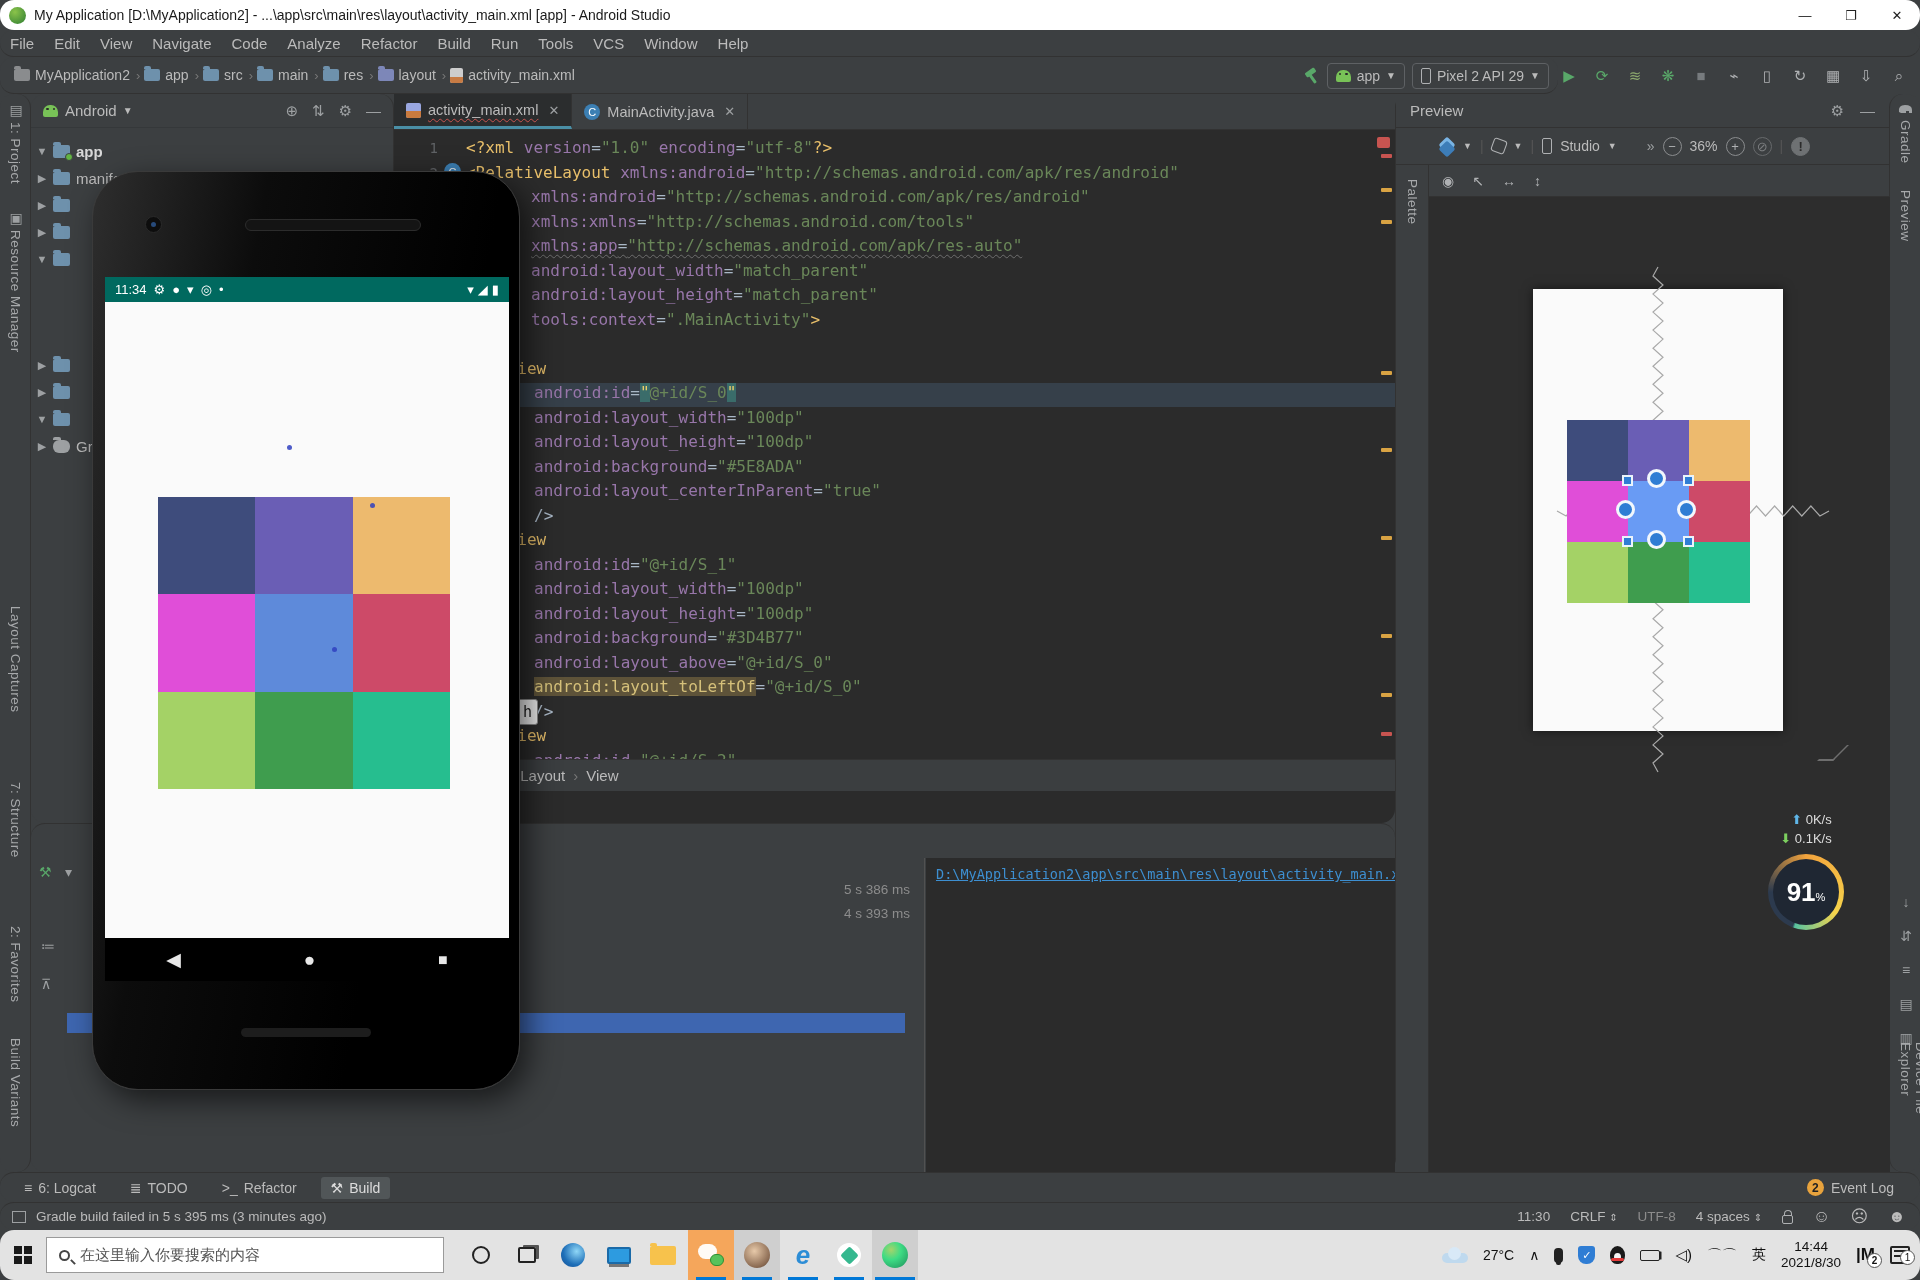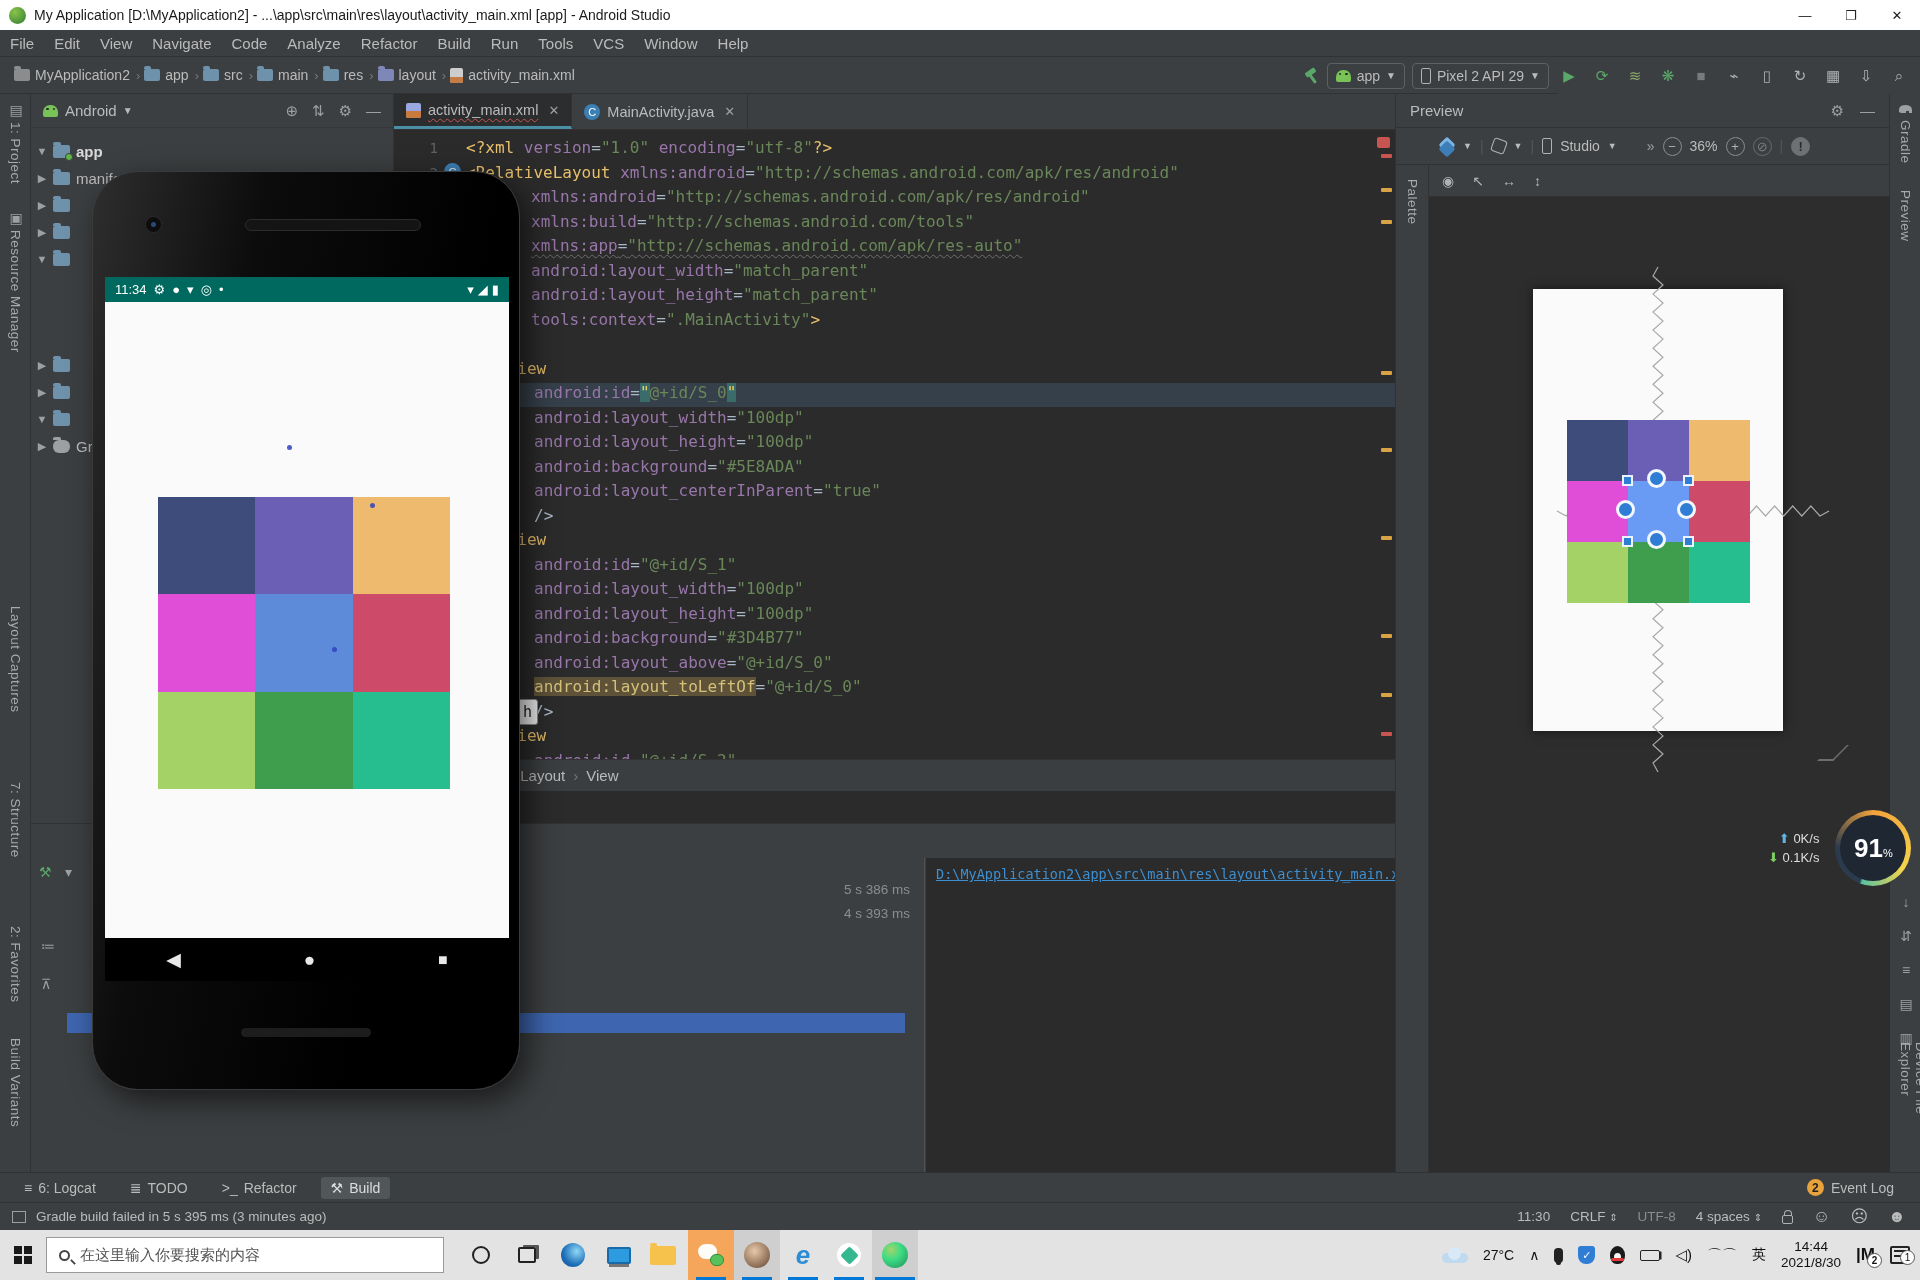--- a/index.html
+++ b/index.html
@@ -1,19 +1,19 @@
 <!DOCTYPE html>
 <html><head>
 <meta charset="utf-8">
 <style>
   html,body{margin:0;padding:0;background:#202020;}
   *{box-sizing:border-box;}
   .app{position:relative;width:1920px;height:1280px;background:#3C3F41;overflow:hidden;
        font-family:"Liberation Sans",sans-serif;color:#BBBBBB;}
-  .abs{position:absolute;}
+  .abs{position:absolute;border-radius:14px;}
   
   .titlebar{left:0;top:0;width:1920px;height:30px;background:#FFFFFF;color:#1a1a1a;
             display:flex;align-items:center;font-size:14px;}
   .as-logo{width:17px;height:17px;border-radius:50%;margin:0 8px 0 9px;
            background:radial-gradient(circle at 35% 30%,#8BC34A,#2E7D32);}
   .winbtns{margin-left:auto;display:flex;}
   .winbtn{width:46px;height:30px;display:flex;align-items:center;justify-content:center;color:#222;font-size:13px;}
   .menubar{left:0;top:30px;width:1920px;height:27px;background:#3C3F41;display:flex;align-items:center;
            font-size:15px;border-bottom:1px solid #323232;}
   .menu-item{padding:0 10px;}
@@ -143,21 +143,21 @@
   .pappbar{height:54px;background:#00917F;color:#FFF;display:flex;align-items:center;font-size:21px;font-weight:bold;
            padding-left:18px;letter-spacing:.5px;}
   .pnav{position:absolute;left:0;bottom:0;width:100%;height:43px;background:#000;display:flex;align-items:center;justify-content:space-around;color:#E8E8E8;}
   .gcell{position:absolute;width:97.33px;height:97.33px;}
   .dot{position:absolute;width:5px;height:5px;border-radius:50%;background:#2F3FBF;opacity:.85;}
   .cam{position:absolute;left:52px;top:44px;width:17px;height:17px;border-radius:50%;background:#0d0d0d;border:1px solid #2a2a2a;}
   .cam::after{content:"";position:absolute;left:5px;top:5px;width:5px;height:5px;border-radius:50%;background:#274a7a;}
   .spk{position:absolute;left:152px;top:47px;width:176px;height:12px;border-radius:6px;background:#141414;border:1px solid #2c2c2c;}
   .spk2{position:absolute;left:0px;right:0;margin:auto;width:130px;height:9px;border-radius:5px;background:#1d1d1d;}
   
-  .netmon{left:1768px;top:810px;z-index:60;display:flex;align-items:center;gap:16px;}
+  .netmon{left:1768px;top:810px;z-index:60;display:flex;align-items:center;gap:6px;flex-direction:column;}
   .speeds{font-size:13px;line-height:19px;text-align:right;color:#DDD;}
   .ring{width:76px;height:76px;border-radius:50%;padding:5px;
         background:conic-gradient(#F2A33C,#F6D44C 35%,#57C2A0 55%,#2C3A4E 56%,#2C3A4E 75%,#F2A33C);}
   .ring .inner{width:66px;height:66px;border-radius:50%;background:#1F2733;display:flex;align-items:center;justify-content:center;color:#FFF;font-size:26px;font-weight:bold;}
   .ring .pct{font-size:11px;font-weight:normal;margin-top:10px;}
 </style>
 </head>
 <body>
 
 <div class="app">
@@ -353,21 +353,21 @@
         <span class="tab">
           <span class="cico">C</span>
           <span>MainActivity.java</span>
           <span class="x">✕</span>
         </span>
       </div>
     <div class="code">
         <div class="cl" style="top: 8px;"><span class="lnum">1</span><span class="ctext" style="left: 72px;"><span class="tok-d">&lt;?xml </span><span class="tok-a">version</span><span class="tok-p">=</span><span class="tok-s">"1.0"</span><span class="tok-p"> </span><span class="tok-a">encoding</span><span class="tok-p">=</span><span class="tok-s">"utf-8"</span><span class="tok-d">?&gt;</span></span></div>
         <div class="cl" style="top: 32.5px;"><span class="lnum">2</span><span class="ctext" style="left: 72px;"><span class="tok-d">&lt;RelativeLayout </span><span class="tok-a">xmlns:android</span><span class="tok-p">=</span><span class="tok-s">"http://schemas.android.com/apk/res/android"</span></span></div>
         <div class="cl" style="top: 57px;"><span class="lnum">3</span><span class="ctext" style="left: 137px;"><span class="tok-a">xmlns:android</span><span class="tok-p">=</span><span class="tok-s">"http://schemas.android.com/apk/res/android"</span></span></div>
-        <div class="cl" style="top: 81.5px;"><span class="lnum">4</span><span class="ctext" style="left: 137px;"><span class="tok-a">xmlns:build</span><span class="tok-p">=</span><span class="tok-s">"http://schemas.android.com/tools"</span></span></div>
+        <div class="cl" style="top: 81.5px;"><span class="lnum">4</span><span class="ctext" style="left: 137px;"><span class="tok-a">xmlns:xmlns</span><span class="tok-p">=</span><span class="tok-s">"http://schemas.android.com/tools"</span></span></div>
         <div class="cl" style="top: 106px;"><span class="lnum">5</span><span class="ctext wavy-gray" style="left: 137px;"><span class="tok-a">xmlns:app</span><span class="tok-p">=</span><span class="tok-s">"http://schemas.android.com/apk/res-auto"</span></span></div>
         <div class="cl" style="top: 130.5px;"><span class="lnum">6</span><span class="ctext" style="left: 137px;"><span class="tok-a">android:layout_width</span><span class="tok-p">=</span><span class="tok-s">"match_parent"</span></span></div>
         <div class="cl" style="top: 155px;"><span class="lnum">7</span><span class="ctext" style="left: 137px;"><span class="tok-a">android:layout_height</span><span class="tok-p">=</span><span class="tok-s">"match_parent"</span></span></div>
         <div class="cl" style="top: 179.5px;"><span class="lnum">8</span><span class="ctext" style="left: 137px;"><span class="tok-a">tools:context</span><span class="tok-p">=</span><span class="tok-s">".MainActivity"</span><span class="tok-d">&gt;</span></span></div>
         <div class="cl" style="top: 204px;"><span class="lnum">9</span><span class="ctext" style="left: 72px;"></span></div>
         <div class="cl" style="top: 228.5px;"><span class="lnum">10</span><span class="ctext" style="left: 104px;"><span class="tok-d">&lt;View</span></span></div>
         <div class="cl hl" style="top: 253px;"><span class="lnum">11</span><span class="ctext" style="left: 140px;"><span class="tok-a">android:id</span><span class="tok-p">=</span><span class="tok-q">"</span><span class="tok-s">@+id/S_0</span><span class="tok-q">"</span></span></div>
         <div class="cl" style="top: 277.5px;"><span class="lnum">12</span><span class="ctext" style="left: 140px;"><span class="tok-a">android:layout_width</span><span class="tok-p">=</span><span class="tok-s">"100dp"</span></span></div>
         <div class="cl" style="top: 302px;"><span class="lnum">13</span><span class="ctext" style="left: 140px;"><span class="tok-a">android:layout_height</span><span class="tok-p">=</span><span class="tok-s">"100dp"</span></span></div>
         <div class="cl" style="top: 326.5px;"><span class="lnum">14</span><span class="ctext" style="left: 140px;"><span class="tok-a">android:background</span><span class="tok-p">=</span><span class="tok-s">"#5E8ADA"</span></span></div>

